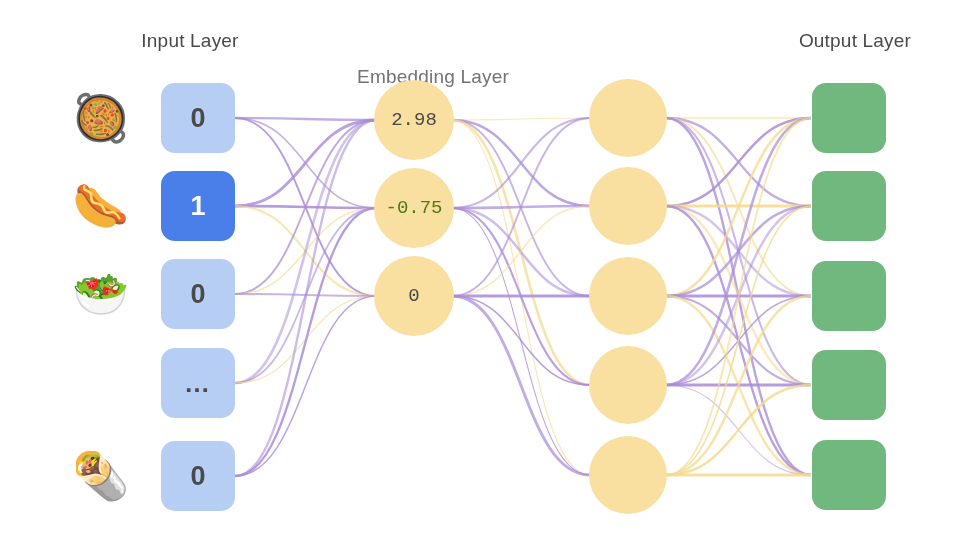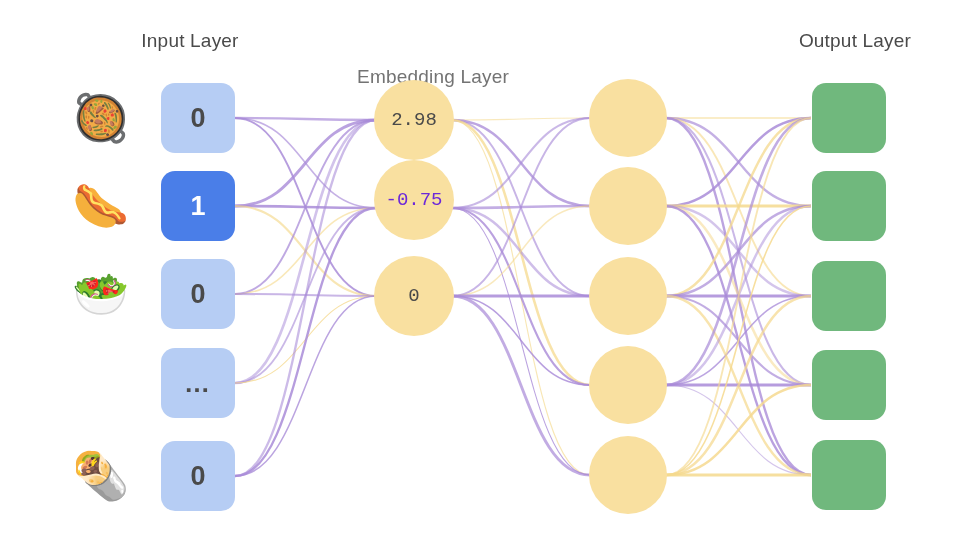--- a/index.html
+++ b/index.html
@@ -129,21 +129,21 @@
       <div class="emoji-icon" style="left: 72px; top: 180px; width: 52px; height: 52px; font-size: 46px; line-height: 52px; text-align: center;">🌭</div>
       <div class="node-box" style="left: 161px; top: 171px; width: 74px; height: 70px; background: rgb(74, 126, 232); color: rgb(255, 255, 255);">1</div>
       <div class="emoji-icon" style="left: 72px; top: 268px; width: 52px; height: 52px; font-size: 46px; line-height: 52px; text-align: center;">🥗</div>
       <div class="node-box" style="left: 161px; top: 259px; width: 74px; height: 70px; background: rgb(182, 205, 244); color: rgb(74, 74, 74);">0</div>
       <div class="node-box" style="left: 161px; top: 348px; width: 74px; height: 70px; background: rgb(182, 205, 244); color: rgb(74, 74, 74); font-size: 26px; letter-spacing: 2px;">…</div>
       <div class="emoji-icon" style="left: 72px; top: 450px; width: 52px; height: 52px; font-size: 46px; line-height: 52px; text-align: center;">🌯</div>
       <div class="node-box" style="left: 161px; top: 441px; width: 74px; height: 70px; background: rgb(182, 205, 244); color: rgb(74, 74, 74);">0</div>
     </div>
   <div id="embedding-host" style="position: relative; z-index: 2;">
       <div class="node-circle" style="left: 374px; top: 80px; width: 80px; height: 80px; background: rgb(249, 224, 160); color: rgb(74, 74, 74);">2.98</div>
-      <div class="node-circle" style="left: 374px; top: 160px; width: 80px; height: 80px; background: rgb(249, 224, 160); color: #6d28d9;">-0.75</div>
+      <div class="node-circle" style="left: 374px; top: 168px; width: 80px; height: 80px; background: rgb(249, 224, 160); color: #4d7c0f;">-0.75</div>
       <div class="node-circle" style="left: 374px; top: 256px; width: 80px; height: 80px; background: rgb(249, 224, 160); color: rgb(74, 74, 74);">0</div>
     </div>
   <div id="hidden-host" style="position: relative; z-index: 2;">
       <div class="node-circle" style="left: 589px; top: 79px; width: 78px; height: 78px; background: rgb(249, 224, 160);"></div>
       <div class="node-circle" style="left: 589px; top: 167px; width: 78px; height: 78px; background: rgb(249, 224, 160);"></div>
       <div class="node-circle" style="left: 589px; top: 257px; width: 78px; height: 78px; background: rgb(249, 224, 160);"></div>
       <div class="node-circle" style="left: 589px; top: 346px; width: 78px; height: 78px; background: rgb(249, 224, 160);"></div>
       <div class="node-circle" style="left: 589px; top: 436px; width: 78px; height: 78px; background: rgb(249, 224, 160);"></div>
     </div>
   <div id="output-host" style="position: relative; z-index: 2;">

